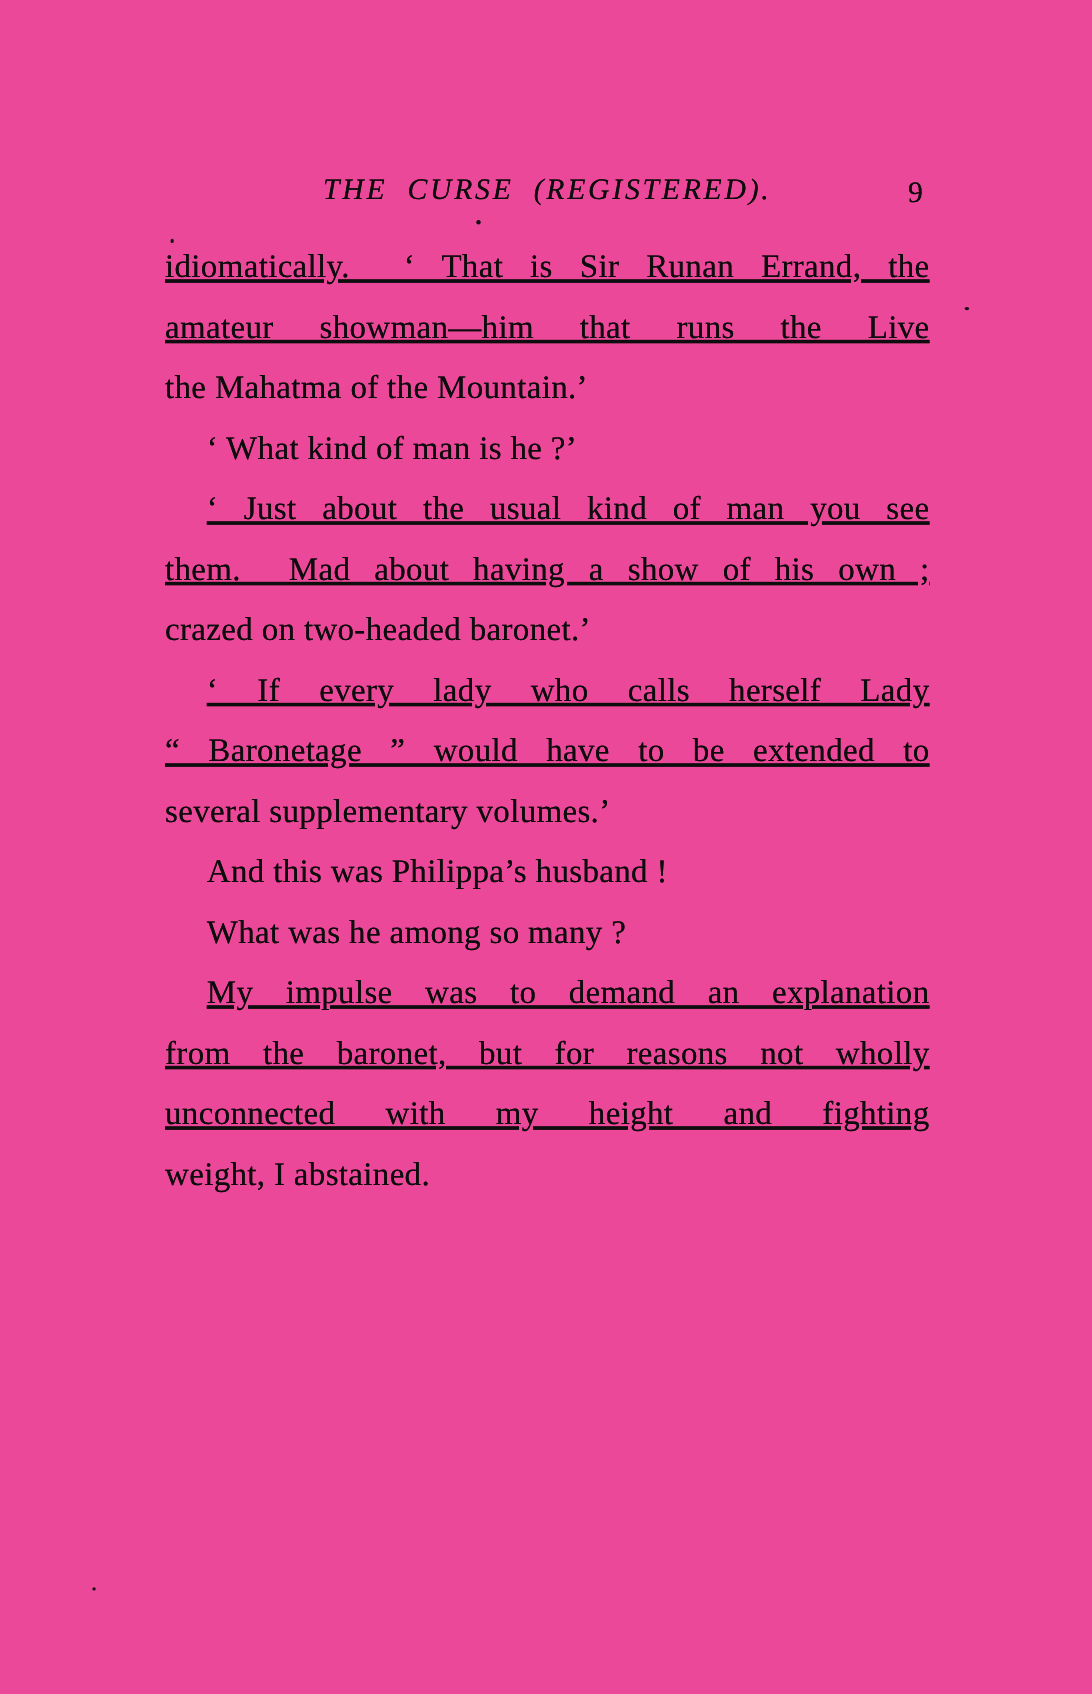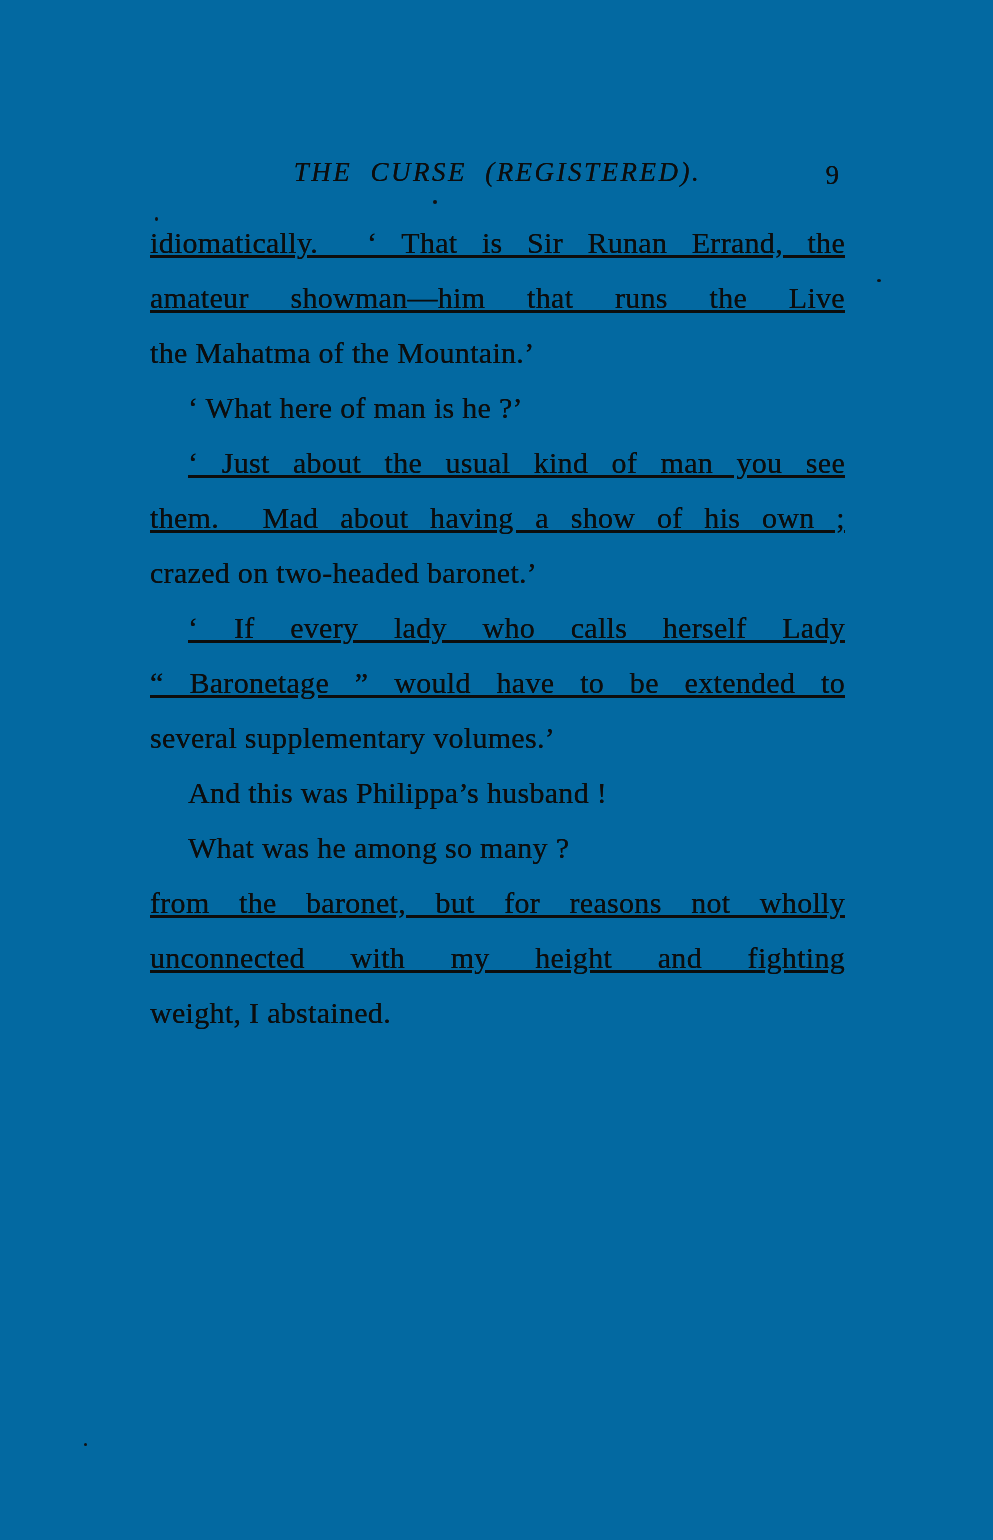--- a/index.html
+++ b/index.html
@@ -11,21 +11,21 @@
     height: 1540px;
     background: #ffffff;
     position: relative;
     overflow: hidden;
     font-family: "Liberation Serif", "DejaVu Serif", serif;
     color: #0d0d0d;
   }
   .page {
     position: absolute;
     inset: 0;
-    background: #0369a1;
+    background: #ec4899;
   }
   .running-header {
     position: absolute;
     top: 152px;
     left: 150px;
     width: 695px;
     height: 42px;
   }
   .header-title {
     display: block;
@@ -85,29 +85,30 @@
 
   <div class="running-header">
     <span class="header-title">THE CURSE (REGISTERED).</span>
     <span class="page-number">9</span>
   </div>
 
   <div class="body-text">
       <div class="line justify">idiomatically.&nbsp; ‘ That is Sir Runan Errand, the</div>
       <div class="line justify">amateur showman—him that runs the Live</div>
       <div class="line">the Mahatma of the Mountain.’</div>
-      <div class="line indent">‘ What here of man is he ?’</div>
+      <div class="line indent">‘ What kind of man is he ?’</div>
       <div class="line indent justify">‘ Just about the usual kind of man you see</div>
       <div class="line justify">them.&nbsp; Mad about having a show of his own ;</div>
       <div class="line">crazed on two-headed baronet.’</div>
       <div class="line indent justify">‘ If every lady who calls herself Lady</div>
       <div class="line justify">“ Baronetage ” would have to be extended to</div>
       <div class="line">several supplementary volumes.’</div>
       <div class="line indent">And this was Philippa’s husband !</div>
       <div class="line indent">What was he among so many ?</div>
+      <div class="line indent justify">My impulse was to demand an explanation</div>
       <div class="line justify">from the baronet, but for reasons not wholly</div>
       <div class="line justify">unconnected with my height and fighting</div>
       <div class="line">weight, I abstained.</div>
     </div>
 
   <div class="speck" style="left:433px; top:200px; width:4px; height:4px;"></div>
   <div class="speck" style="left:155px; top:217px; width:3px; height:4px;"></div>
   <div class="speck" style="left:877px; top:279px; width:4px; height:3px;"></div>
   <div class="speck" style="left:84px; top:1443px; width:3px; height:3px;"></div>
 

